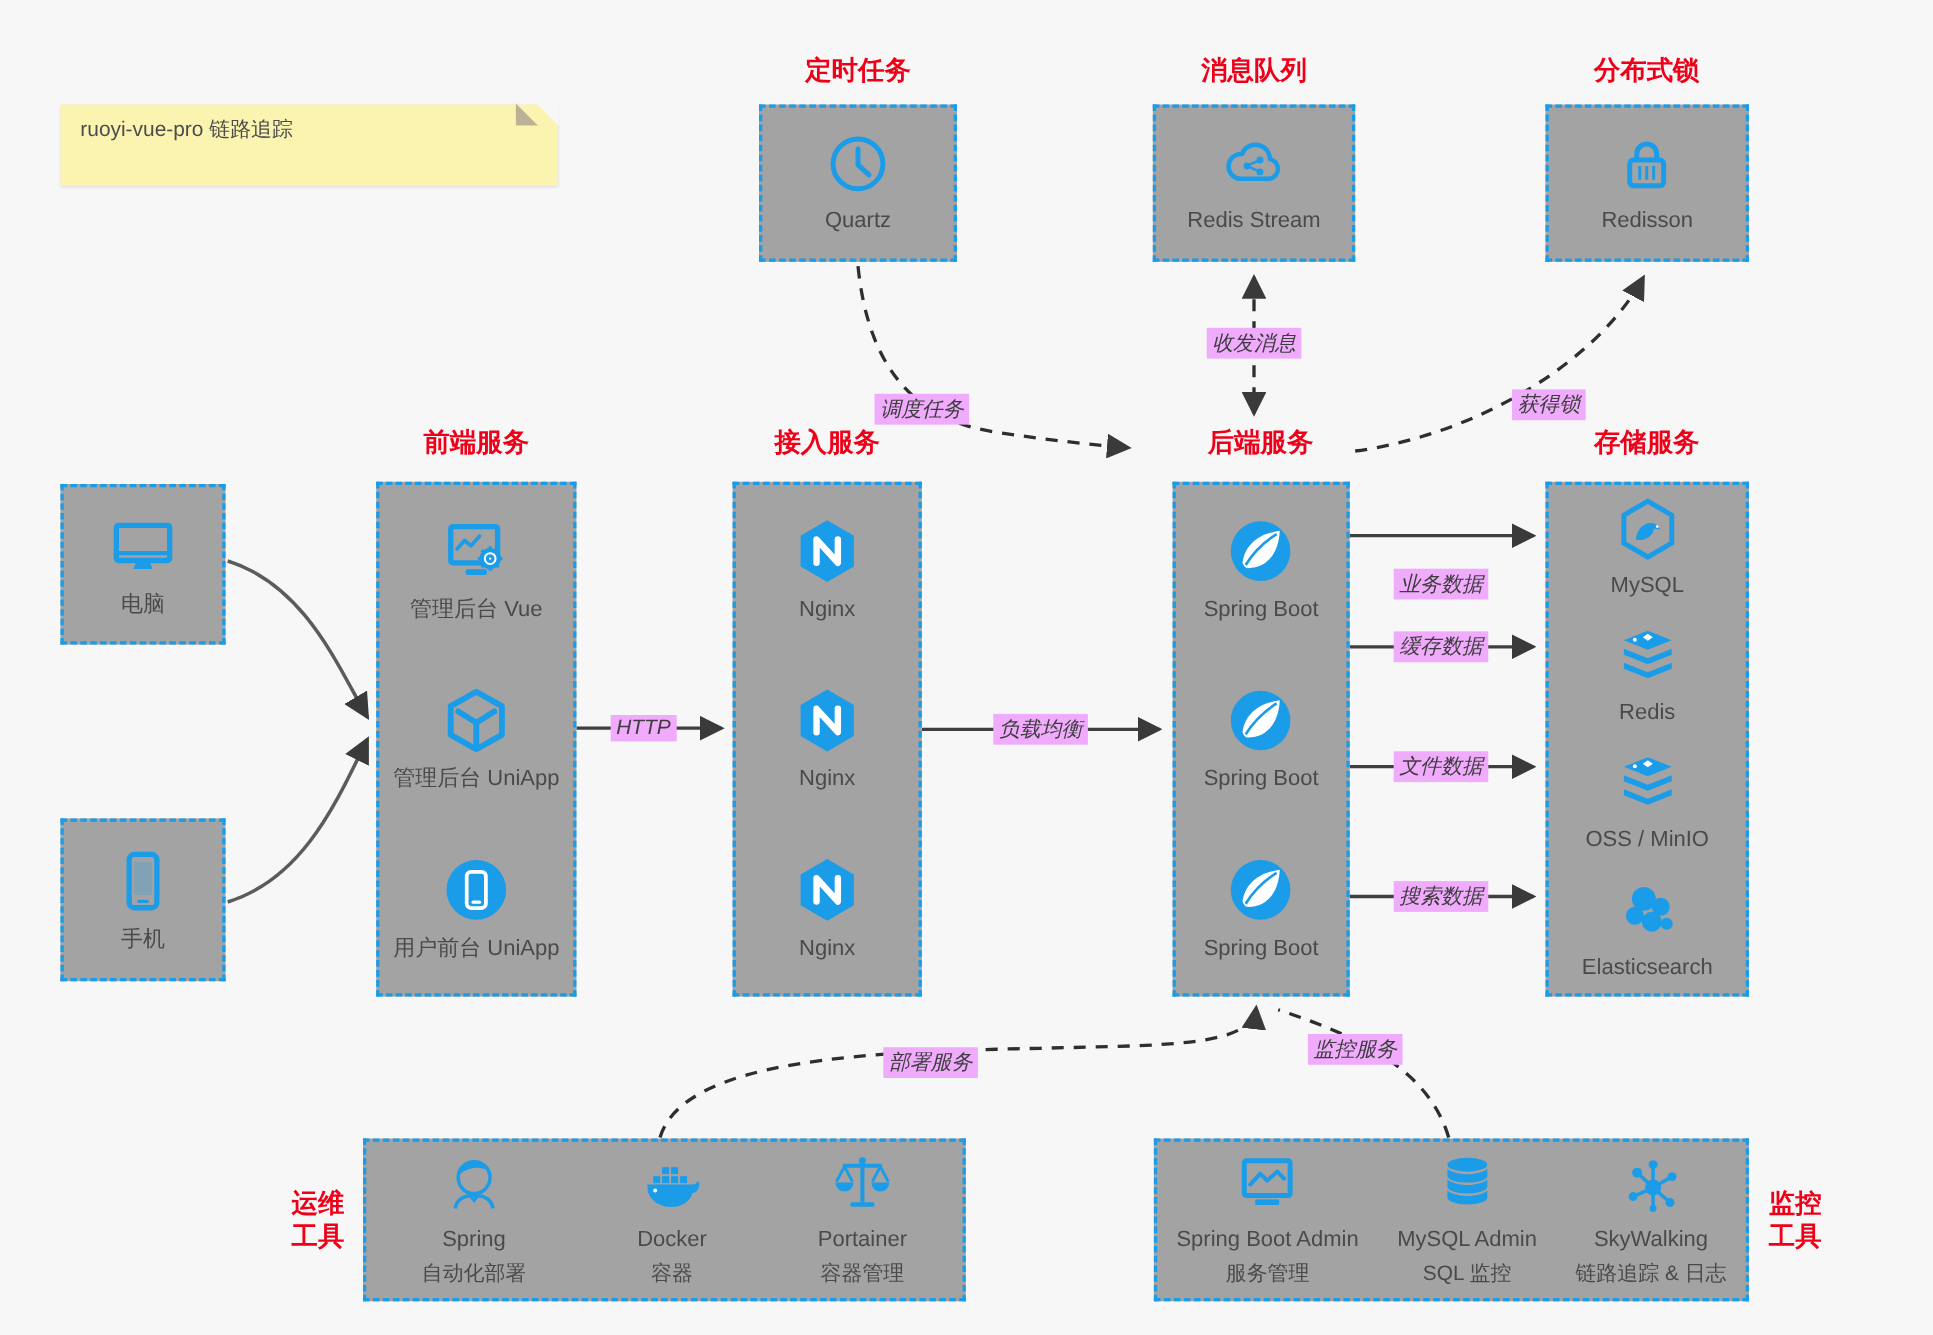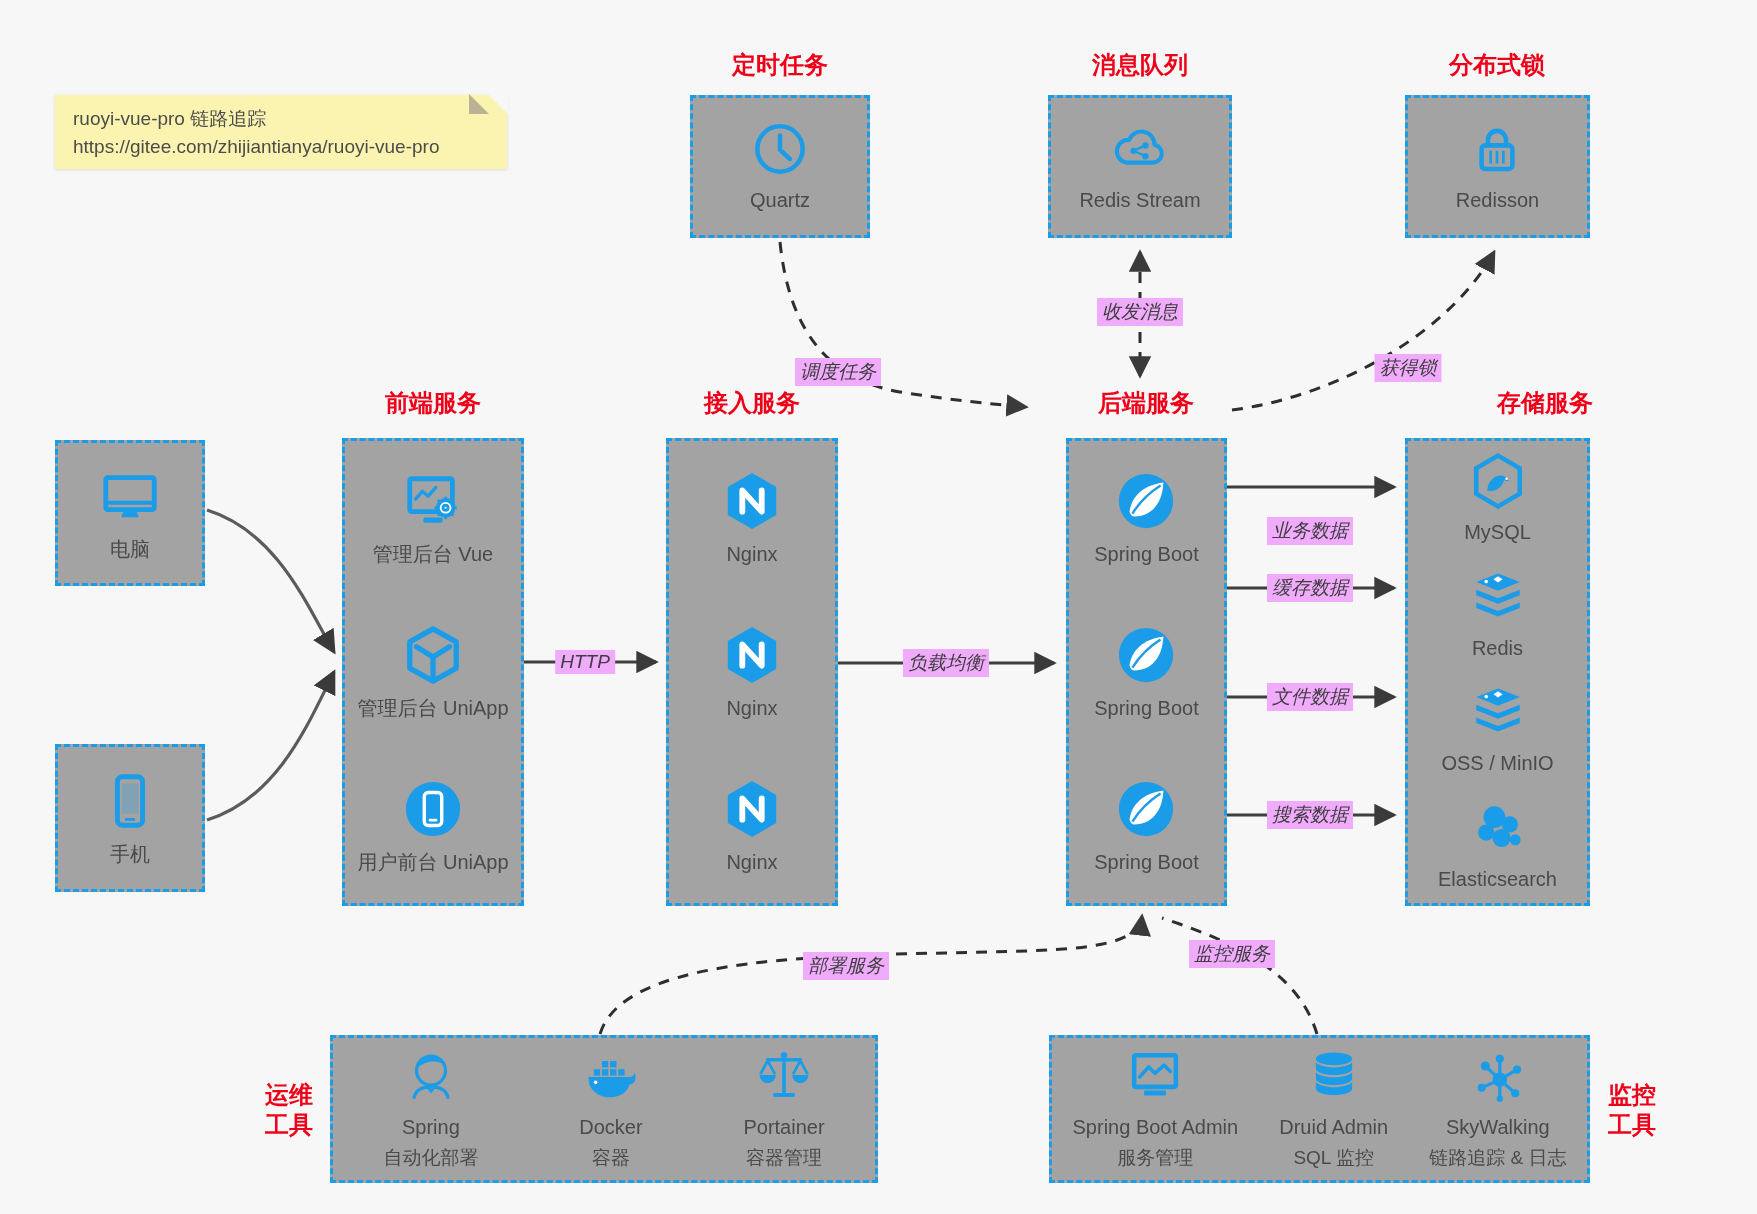--- a/index.html
+++ b/index.html
@@ -187,21 +187,20 @@
     <line x1="1140" y1="252" x2="1140" y2="376" stroke="#2e2e2e" stroke-width="3" stroke-dasharray="11 9" marker-start="url(#ah)" marker-end="url(#ah)"></line>
     <path d="M1232 410 C 1340 396, 1452 330, 1494 252" fill="none" stroke="#2e2e2e" stroke-width="3" stroke-dasharray="11 9" marker-end="url(#ah)"></path>
     <path d="M600 1034 C 622 962, 790 956, 945 953 C 1060 950, 1138 952, 1142 916" fill="none" stroke="#2e2e2e" stroke-width="3" stroke-dasharray="11 9" marker-end="url(#ah)"></path>
     <path d="M1317 1034 C 1300 978, 1248 946, 1162 918" fill="none" stroke="#2e2e2e" stroke-width="3" stroke-dasharray="11 9"></path>
   </svg>
 
   <div class="note">
     <div class="fold-shadow"></div>
     <div class="fold"></div>
     <div>ruoyi-vue-pro 链路追踪</div>
-    <div>https://gitee.com/zhijiantianya/ruoyi-vue-pro</div>
   </div>
 
   <div class="group-title" style="left:780px;top:50px;">定时任务</div>
   <div class="group-title" style="left:1140px;top:50px;">消息队列</div>
   <div class="group-title" style="left:1497px;top:50px;">分布式锁</div>
 
   <div class="dashed-box" style="left:690px;top:95px;width:180px;height:143px;">
     <div class="node">
       <svg class="icon icon-58">
           <use href="#i-clock"></use>
@@ -239,21 +238,21 @@
       <svg class="icon icon-62">
           <use href="#i-phone"></use>
         </svg>
       <div class="label">手机</div>
     </div>
   </div>
 
   <div class="group-title" style="left:433px;top:388px;">前端服务</div>
   <div class="group-title" style="left:752px;top:388px;">接入服务</div>
   <div class="group-title" style="left:1146px;top:388px;">后端服务</div>
-  <div class="group-title" style="left:1545px;top:388px;">存储服务</div>
+  <div class="group-title" style="left:1497px;top:388px;">存储服务</div>
 
   <div class="dashed-box" style="left:342px;top:438px;width:182px;height:468px;">
     <div class="node">
       <svg class="icon icon-62">
           <use href="#i-adminvue"></use>
         </svg>
       <div class="label">管理后台 Vue</div>
     </div>
     <div class="node">
       <svg class="icon icon-62">
@@ -372,21 +371,21 @@
       <svg class="icon icon-58">
           <use href="#i-sba"></use>
         </svg>
       <div class="label">Spring Boot Admin</div>
       <div class="sublabel">服务管理</div>
     </div>
     <div class="node">
       <svg class="icon icon-58">
           <use href="#i-druid"></use>
         </svg>
-      <div class="label">Druid Admin</div>
+      <div class="label">MySQL Admin</div>
       <div class="sublabel">SQL 监控</div>
     </div>
     <div class="node">
       <svg class="icon icon-58">
           <use href="#i-sky"></use>
         </svg>
       <div class="label">SkyWalking</div>
       <div class="sublabel">链路追踪 &amp; 日志</div>
     </div>
   </div>

